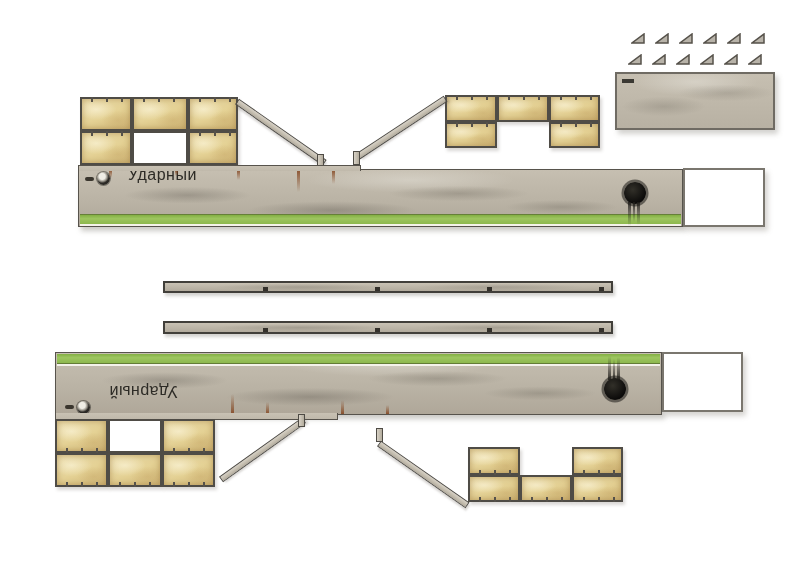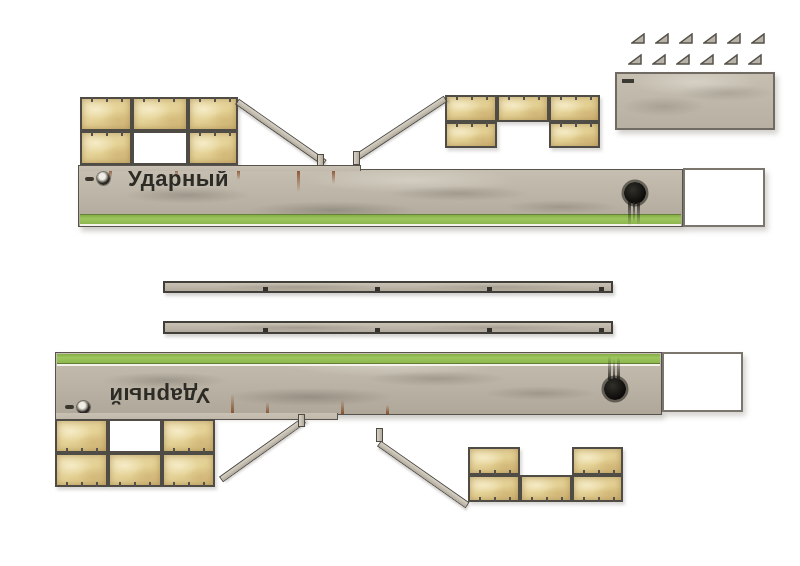--- a/index.html
+++ b/index.html
@@ -31,21 +31,21 @@
       linear-gradient(180deg,#c6bfb1 0%,#bab3a5 55%,#afa799 100%);
     box-shadow:3px 4px 5px rgba(110,105,95,0.35);}
   .hull-step{position:absolute;box-sizing:border-box;border:1.5px solid #57534c;
     background:linear-gradient(180deg,#c9c2b4,#c0b9ab);}
   .hull-step.top{border-bottom:none;}
   .hull-step.bottom{border-top:none;}
   .waterline{position:absolute;left:1px;right:1px;background:linear-gradient(180deg,#83af43,#9dc55f 40%,#8db84e);}
   .keel{position:absolute;left:1px;right:1px;background:#f4f2ea;}
   .glue-tab{position:absolute;box-sizing:border-box;border:2px solid #7a766e;background:#ffffff;
     box-shadow:3px 4px 5px rgba(110,105,95,0.28);}
-  .hull-name{position:absolute;font-weight:bold;font-size:22px;letter-spacing:0.5px;color:#2d2b26;white-space:nowrap;}
+  .hull-name{position:absolute;font-weight:normal;font-size:16px;letter-spacing:0.5px;color:#2d2b26;white-space:nowrap;}
   .hull-name.flipped{transform:rotate(180deg);transform-origin:center;}
   .grommet{position:absolute;width:13px;height:13px;border-radius:50%;
     background:radial-gradient(circle at 40% 34%, #efede5 0 26%, #9b978d 42%, #2b2925 58%);
     box-shadow:0 0 0 1px rgba(25,24,20,0.45);}
   .dash{position:absolute;height:3.5px;background:#3a362e;border-radius:2px;}
   .hawse{position:absolute;width:22px;height:22px;border-radius:50%;
     background:radial-gradient(circle at 40% 35%, #323029 0%, #0c0b0a 70%);
     box-shadow:0 0 0 2.5px rgba(28,26,22,0.55);}
   .streak{position:absolute;background:linear-gradient(180deg,rgba(32,30,26,0.85),rgba(32,30,26,0));}
   .streak.up{background:linear-gradient(0deg,rgba(32,30,26,0.85),rgba(32,30,26,0));}

